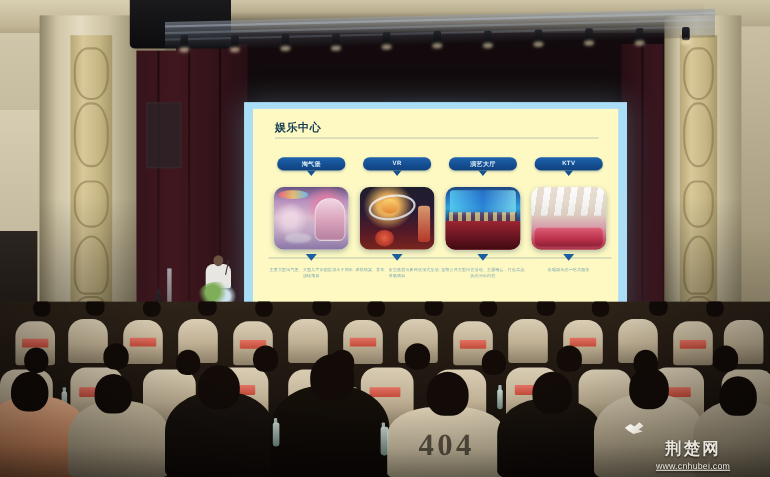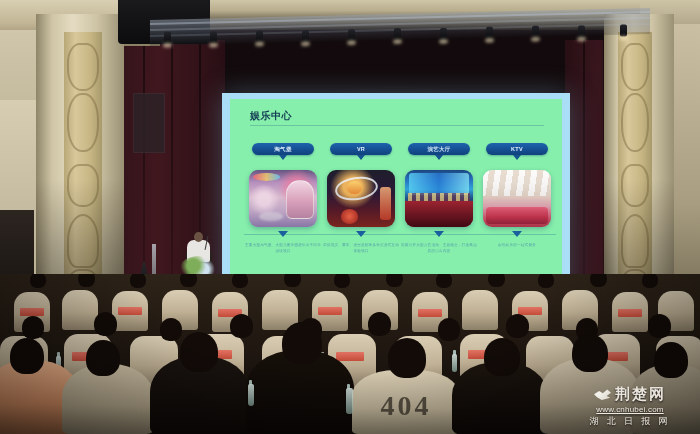--- a/index.html
+++ b/index.html
@@ -88,21 +88,21 @@
     border-radius:50%;background:rgba(255,240,200,.55);filter:blur(1.5px);}
 
   
   .screen{position:absolute;left:222px;top:93px;width:348px;height:200px;
     background:#a9ddf5;
     box-shadow:0 0 26px rgba(150,210,240,.30);}
   .screen-glow{position:absolute;left:214px;top:86px;width:364px;height:214px;
     background:radial-gradient(ellipse at center,rgba(160,215,245,.30) 0%,rgba(160,215,245,0) 72%);
     pointer-events:none;}
   .slide{position:absolute;inset:0;background:#aadef6;padding:0;overflow:hidden;}
-  .slide-inner{position:absolute;left:8px;top:6px;right:8px;bottom:6px;background:#86efac;}
+  .slide-inner{position:absolute;left:8px;top:6px;right:8px;bottom:6px;background:#fef9c3;}
 
   .slide-title{position:absolute;left:20px;top:10px;
     font-size:10px;font-weight:bold;color:#123a52;letter-spacing:.5px;}
   .title-rule{position:absolute;left:20px;top:26px;right:18px;height:1px;
     background:rgba(30,90,125,.28);}
 
   
   .pill{position:absolute;top:44px;height:12px;border-radius:6px;
     background:linear-gradient(180deg,#1f63ad 0%,#154f92 55%,#10427d 100%);
     box-shadow:0 1px 2px rgba(0,60,110,.35);
@@ -213,21 +213,21 @@
     transform:rotate(12deg);}
   .standlight{position:absolute;left:152px;top:244px;width:4px;height:46px;
     background:linear-gradient(180deg,#bfc6cc,#6b7176);opacity:.8;}
   .tripod{position:absolute;left:136px;top:262px;width:16px;height:30px;
     background:linear-gradient(180deg,rgba(40,40,44,.9),rgba(16,16,18,.9));
     clip-path:polygon(45% 0,55% 0,100% 100%,72% 100%,50% 42%,28% 100%,0 100%);}
 
   
   .wm{position:absolute;right:8px;bottom:6px;width:124px;text-align:center;
     color:#e9e4dc;text-shadow:0 1px 2px rgba(0,0,0,.85);}
-  .wm-top{display:flex;align-items:center;justify-content:center;gap:4px;}
+  .wm-top{display:flex;justify-content:center;gap:4px;flex-direction:column;}
   .wm-bird{width:17px;height:12px;
     background:linear-gradient(135deg,#f2f0ea 35%,#d8d3c8 100%);
     clip-path:polygon(0 48%,30% 20%,52% 40%,78% 8%,100% 36%,74% 62%,96% 78%,46% 96%,18% 72%);}
   .wm-cn{font-size:15px;font-weight:bold;letter-spacing:2px;
     font-family:"Liberation Serif",serif;}
   .wm-url{font-size:8px;letter-spacing:.2px;margin-top:1px;color:#efeae2;text-decoration:underline;}
   .wm-sub{font-size:9px;letter-spacing:3px;margin-top:1px;
     font-family:"Liberation Serif",serif;color:#efeae2;}
 </style>
 </head>
@@ -480,16 +480,15 @@
 
     <div class="aud-vig"></div>
   </div>
 
   <div class="wm">
     <div class="wm-top">
       <div class="wm-bird"></div>
       <div class="wm-cn">荆楚网</div>
     </div>
     <div class="wm-url">www.cnhubei.com</div>
-    <div class="wm-sub">湖 北 日 报 网</div>
   </div>
 
 </div>
 
 </body></html>

